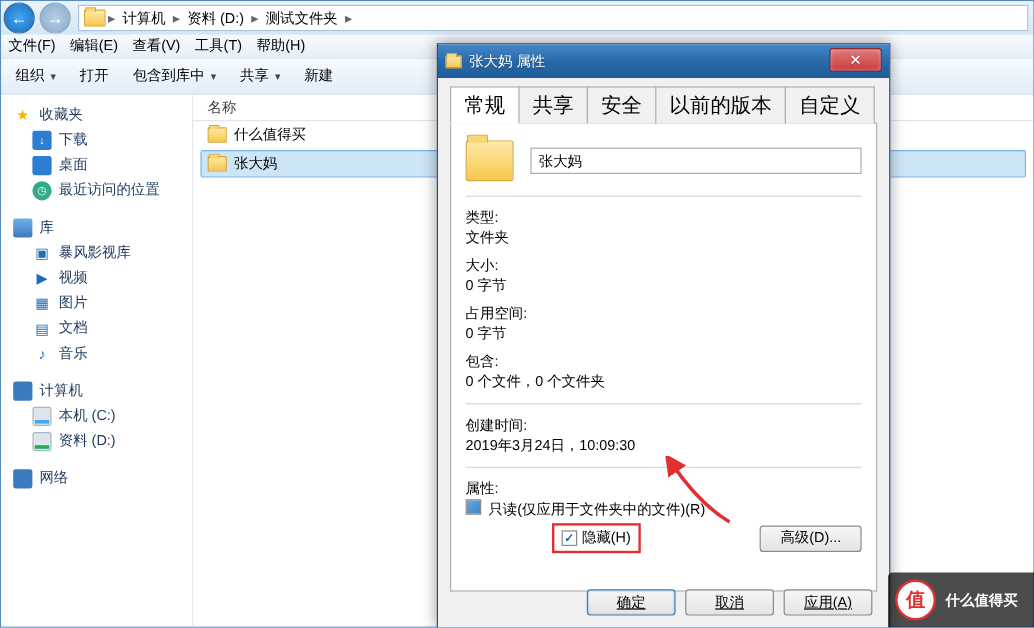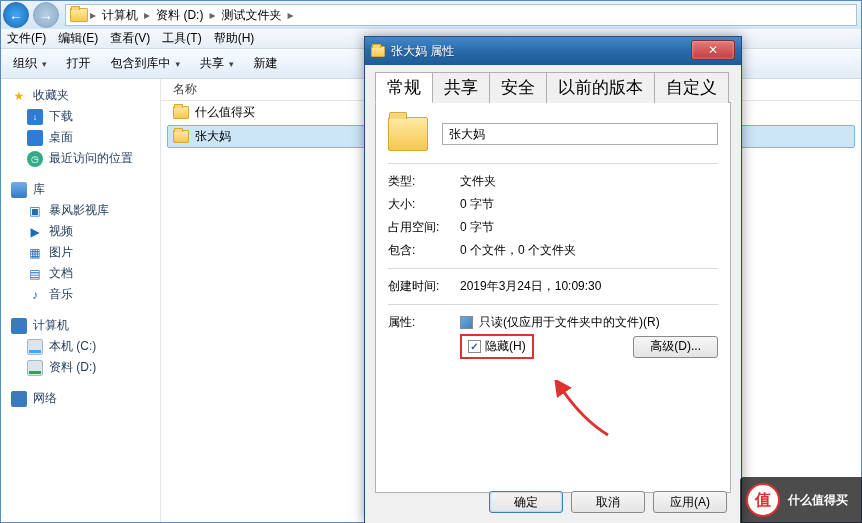--- a/index.html
+++ b/index.html
@@ -59,33 +59,33 @@
 .dlg-body { padding:6px 10px 0; }
 .tabs { display:flex; border-bottom:1px solid #b0b0b0; position:relative; }
 .tab { padding:3px 11px; border:1px solid #b0b0b0; border-bottom:none; background:#f0f0f0; margin-right:-1px; position:relative; top:1px; font-size:17px; }
 .tab.active { background:#fff; z-index:2; border-bottom:1px solid #fff; }
 .tabpane { background:#fff; border:1px solid #b0b0b0; border-top:none; height:390px; padding:14px 12px; }
 .prop-head { display:flex; align-items:center; gap:14px; margin-bottom:12px; }
 .big-folder { width:40px; height:34px; background:linear-gradient(#ffe9a6,#f7c84e); border:1px solid #d9a83a; border-radius:2px; position:relative; }
 .big-folder:before { content:""; position:absolute; top:-6px; left:0; width:16px; height:6px; background:#f7d77a; border:1px solid #d9a83a; border-bottom:none; border-radius:2px 2px 0 0; }
 .name-input { flex:1; height:22px; border:1px solid #abadb3; padding:0 6px; background:#fff; }
 .hr { height:1px; background:#d8d8d8; margin:6px 0; }
-.prop-row { display:flex; padding:3px 0; }
+.prop-row { display:flex; padding:3px 0;flex-direction:column; }
 .prop-label { width:72px; color:#000; }
 .prop-val { flex:1; color:#000; }
 .chk { width:13px; height:13px; border:1px solid #8a8a8a; background:#fff; display:inline-flex; align-items:center; justify-content:center; font-size:10px; }
 .chk.indet { background:linear-gradient(135deg,#6fa8dc,#3d85c6); }
 .chk.indet:after { content:""; width:7px; height:7px; background:#fff; opacity:0; }
 .chk.checked:after { content:"✓"; color:#2a5ca8; font-weight:bold; }
 .hidden-wrap { display:flex; align-items:center; justify-content:space-between; padding-left:72px; }
 .redbox { border:2px solid #e03030; padding:2px 6px; display:flex; align-items:center; gap:4px; }
 .adv-btn { height:22px; padding:0 16px; background:linear-gradient(#f6f6f6,#e4e4e4); border:1px solid #8a8a8a; border-radius:3px; }
 .arrow { position:absolute; left:553px; top:380px; width:60px; height:60px; pointer-events:none; }
 .dlg-buttons { position:absolute; bottom:10px; right:14px; display:flex; gap:8px; }
-.btn { height:22px; width:74px; background:linear-gradient(#f6f6f6,#e4e4e4); border:1px solid #8a8a8a; border-radius:3px; }
+.btn { height:22px; width:74px; background:linear-gradient(#f6f6f6,#e4e4e4); border:1px solid #8a8a8a; border-radius:3px;text-decoration:underline; }
 .btn.def { border:1px solid #3c7fb1; box-shadow:0 0 2px #6fb1e8 inset; }
 
 
 .watermark { position:absolute; right:0; bottom:0; display:flex; align-items:center; background:rgba(0,0,0,.7); color:#fff; padding:6px 14px 6px 6px; border-top-left-radius:4px; gap:8px; font-size:15px; font-weight:bold; }
 .wm-badge { width:34px; height:34px; border-radius:50%; background:#fff; color:#e03030; display:flex; align-items:center; justify-content:center; font-size:16px; border:2px solid #e03030; }
 </style>
 </head>
 <body>
 
 <div class="desktop-bg">
@@ -245,21 +245,21 @@
           <span class="prop-val">0 个文件，0 个文件夹</span>
         </div>
       <div class="hr"></div>
       <div class="prop-row">
           <span class="prop-label">创建时间:</span>
           <span class="prop-val">2019年3月24日，10:09:30</span>
         </div>
       <div class="hr"></div>
       <div class="prop-row">
           <span class="prop-label">属性:</span>
-        <span class="prop-val" style="display:flex;align-items:center;gap:6px">
+        <span class="prop-val" style="display:flex;gap:6px">
           <span class="chk indet"></span>
           <span>只读(仅应用于文件夹中的文件)(R)</span>
         </span>
       </div>
       <div class="hidden-wrap">
         <span class="redbox">
           <span class="chk checked"></span>
           <span>隐藏(H)</span>
         </span>
         <button class="adv-btn">高级(D)...</button>

